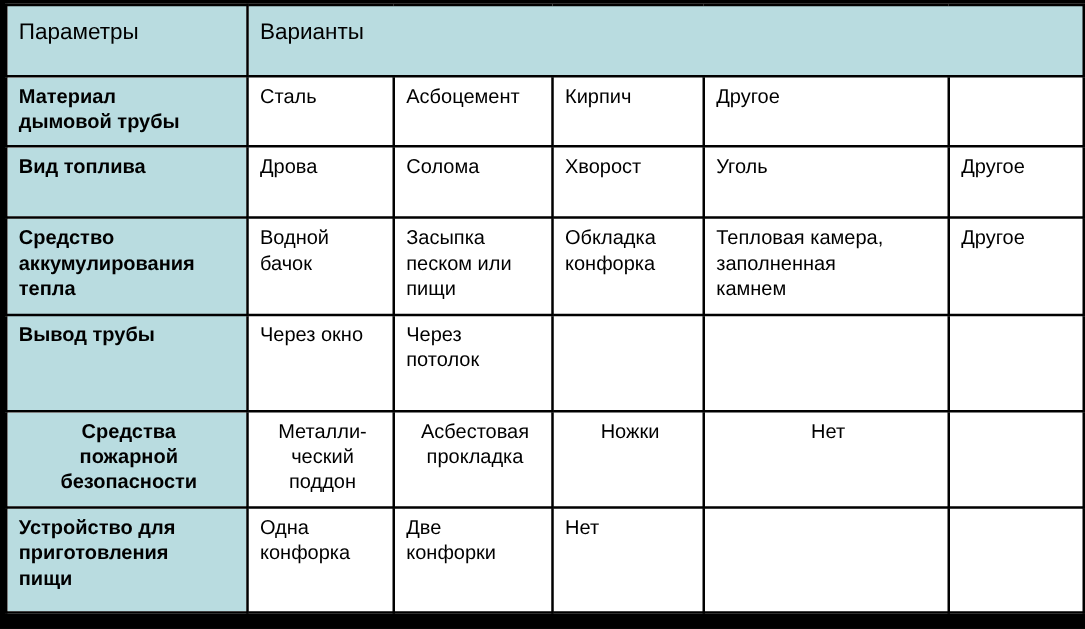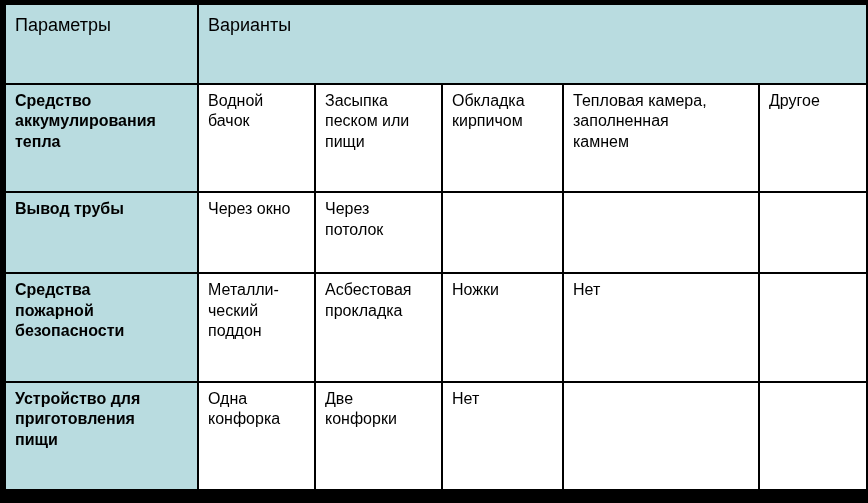--- a/index.html
+++ b/index.html
@@ -65,30 +65,47 @@
       <col style="width:121px">
       <col style="width:196px">
       <col style="width:108px">
     </colgroup>
     <tbody>
       <tr class="head-row">
         <td>Параметры</td>
         <td colspan="5">Варианты</td>
       </tr>
       <tr>
+        <td class="param">Материал
+дымовой трубы</td>
+        <td>Сталь</td>
+        <td>Асбоцемент</td>
+        <td>Кирпич</td>
+        <td>Другое</td>
+        <td></td>
+      </tr>
+      <tr>
+        <td class="param">Вид топлива</td>
+        <td>Дрова</td>
+        <td>Солома</td>
+        <td>Хворост</td>
+        <td>Уголь</td>
+        <td>Другое</td>
+      </tr>
+      <tr>
         <td class="param">Средство
 аккумулирования
 тепла</td>
         <td>Водной
 бачок</td>
         <td>Засыпка
 песком или
 пищи</td>
         <td>Обкладка
-кирпичом</td>
+конфорка</td>
         <td>Тепловая камера,
 заполненная
 камнем</td>
         <td>Другое</td>
       </tr>
       <tr>
         <td class="param">Вывод трубы</td>
         <td>Через окно</td>
         <td>Через
 потолок</td>

